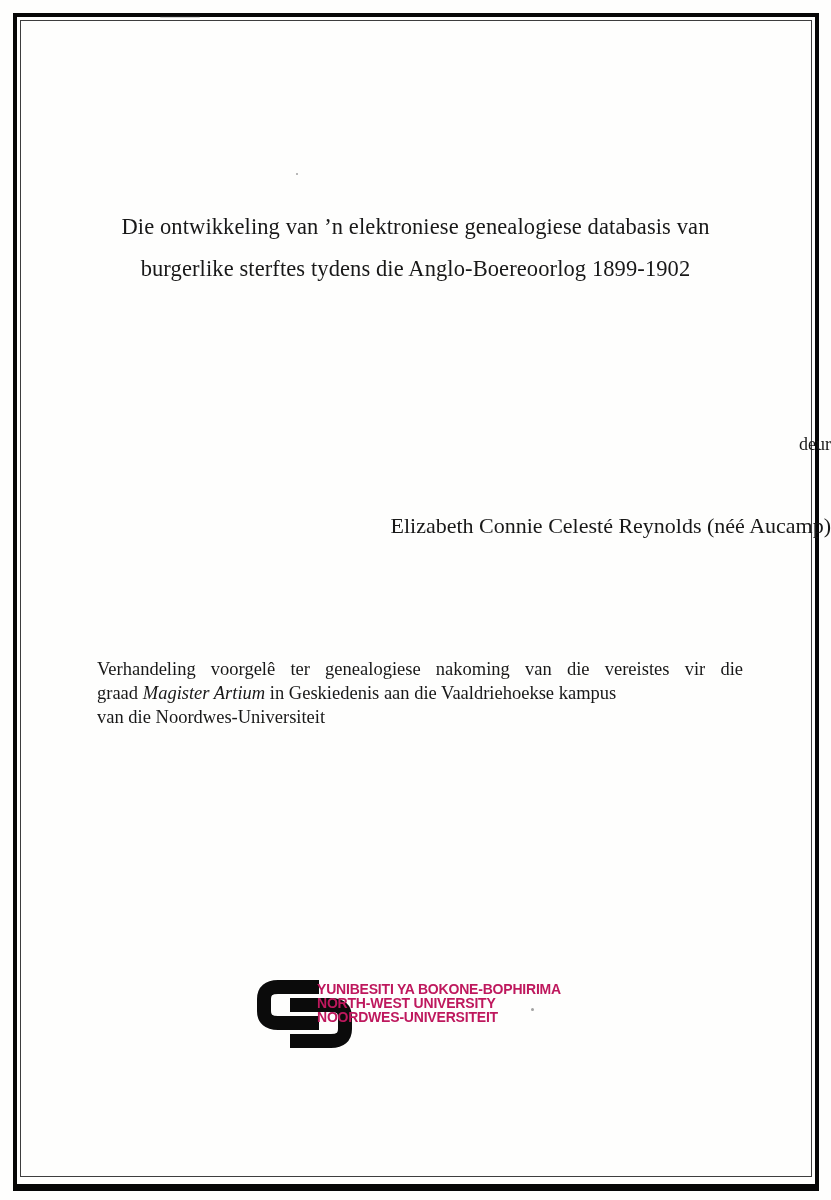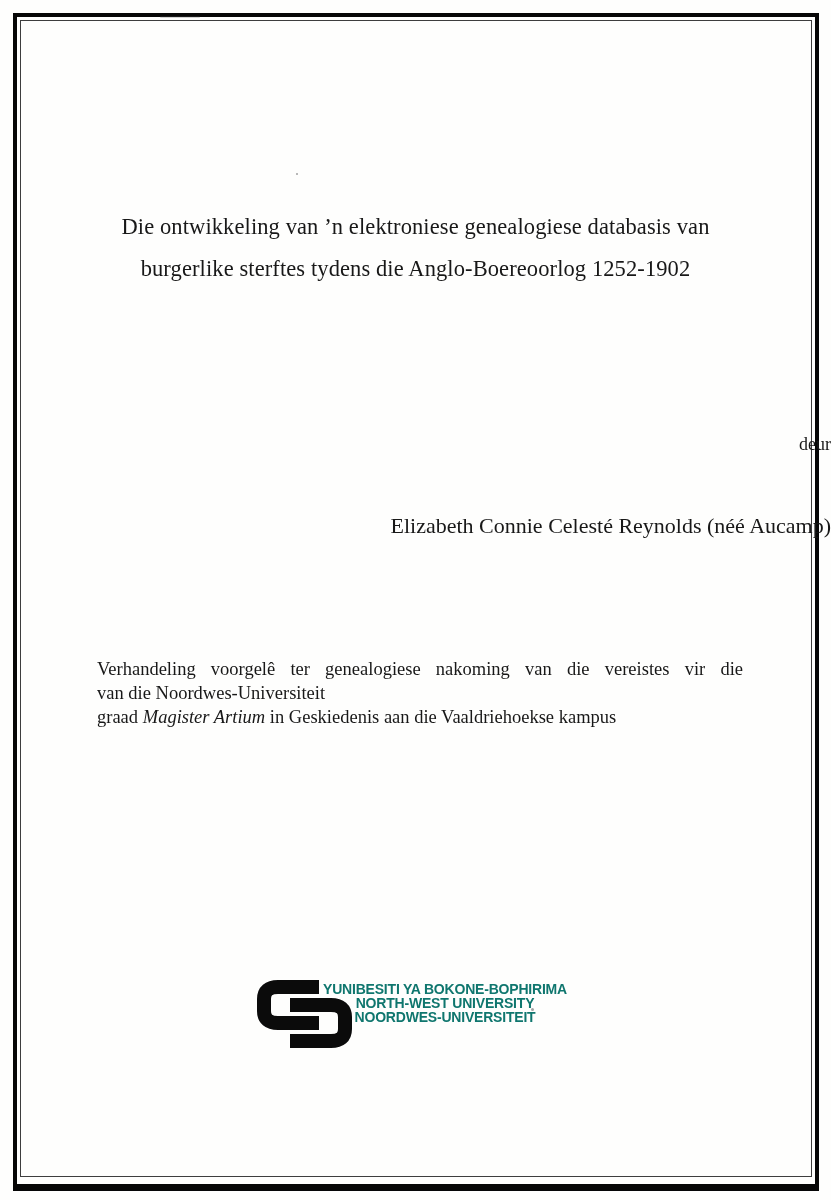--- a/index.html
+++ b/index.html
@@ -95,57 +95,57 @@
     left: 0;
     top: 2px;
     width: 95px;
     height: 68px;
   }
   .logo-text {
     position: absolute;
     left: 60px;
     top: 4px;
     width: 256px;
-    text-align: center;
+    text-align: left;
     font-family: "Liberation Sans", "DejaVu Sans", sans-serif;
     font-size: 14px;
     font-weight: 700;
     line-height: 14px;
     letter-spacing: -0.2px;
-    color: #0f766e;
+    color: #be185d;
     white-space: nowrap;
   }
   .speck {
     position: absolute;
     background: #555;
     border-radius: 50%;
     opacity: 0.55;
   }
 </style>
 </head>
 <body>
 
 <div class="page">
 
   <div class="border-outer"></div>
   <div class="border-inner"></div>
 
   <div class="title-block">
     <div>Die ontwikkeling van ’n elektroniese genealogiese databasis van</div>
-    <div>burgerlike sterftes tydens die Anglo-Boereoorlog 1252-1902</div>
+    <div>burgerlike sterftes tydens die Anglo-Boereoorlog 1899-1902</div>
   </div>
 
   <div class="byline">deur</div>
 
   <div class="author">Elizabeth Connie Celesté Reynolds (néé Aucamp)</div>
 
   <div class="statement">
     <div class="justified">Verhandeling voorgelê ter genealogiese nakoming van die vereistes vir die</div>
+    <div><span>graad </span><span class="italic">Magister Artium</span><span> in Geskiedenis aan die Vaaldriehoekse kampus</span></div>
     <div>van die Noordwes-Universiteit</div>
-    <div><span>graad </span><span class="italic">Magister Artium</span><span> in Geskiedenis aan die Vaaldriehoekse kampus</span></div>
   </div>
 
 
   <div class="logo">
     <svg class="logo-mark" viewBox="0 0 95 68" xmlns="http://www.w3.org/2000/svg" aria-hidden="true">
 
       <path d="M 62 7 H 21 Q 7 7 7 19 V 31 Q 7 43 21 43 H 62" fill="none" stroke="#0b0b0b" stroke-width="14" stroke-linecap="butt"></path>
 
       <path d="M 33 25 H 74 Q 88 25 88 37 V 49 Q 88 61 74 61 H 33" fill="none" stroke="#0b0b0b" stroke-width="14" stroke-linecap="butt"></path>
     </svg>

